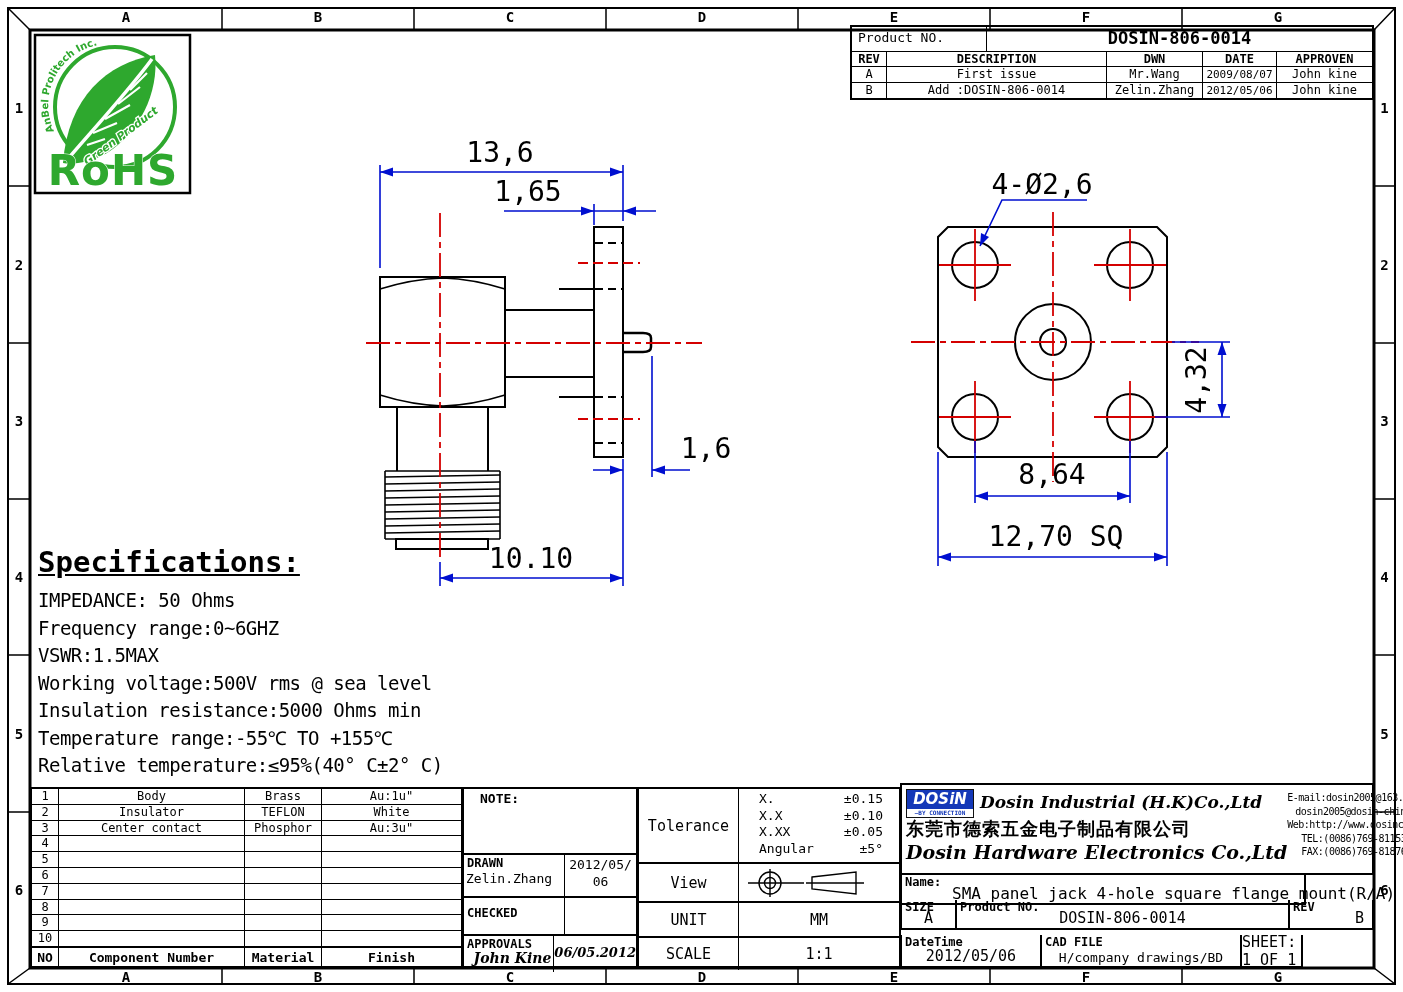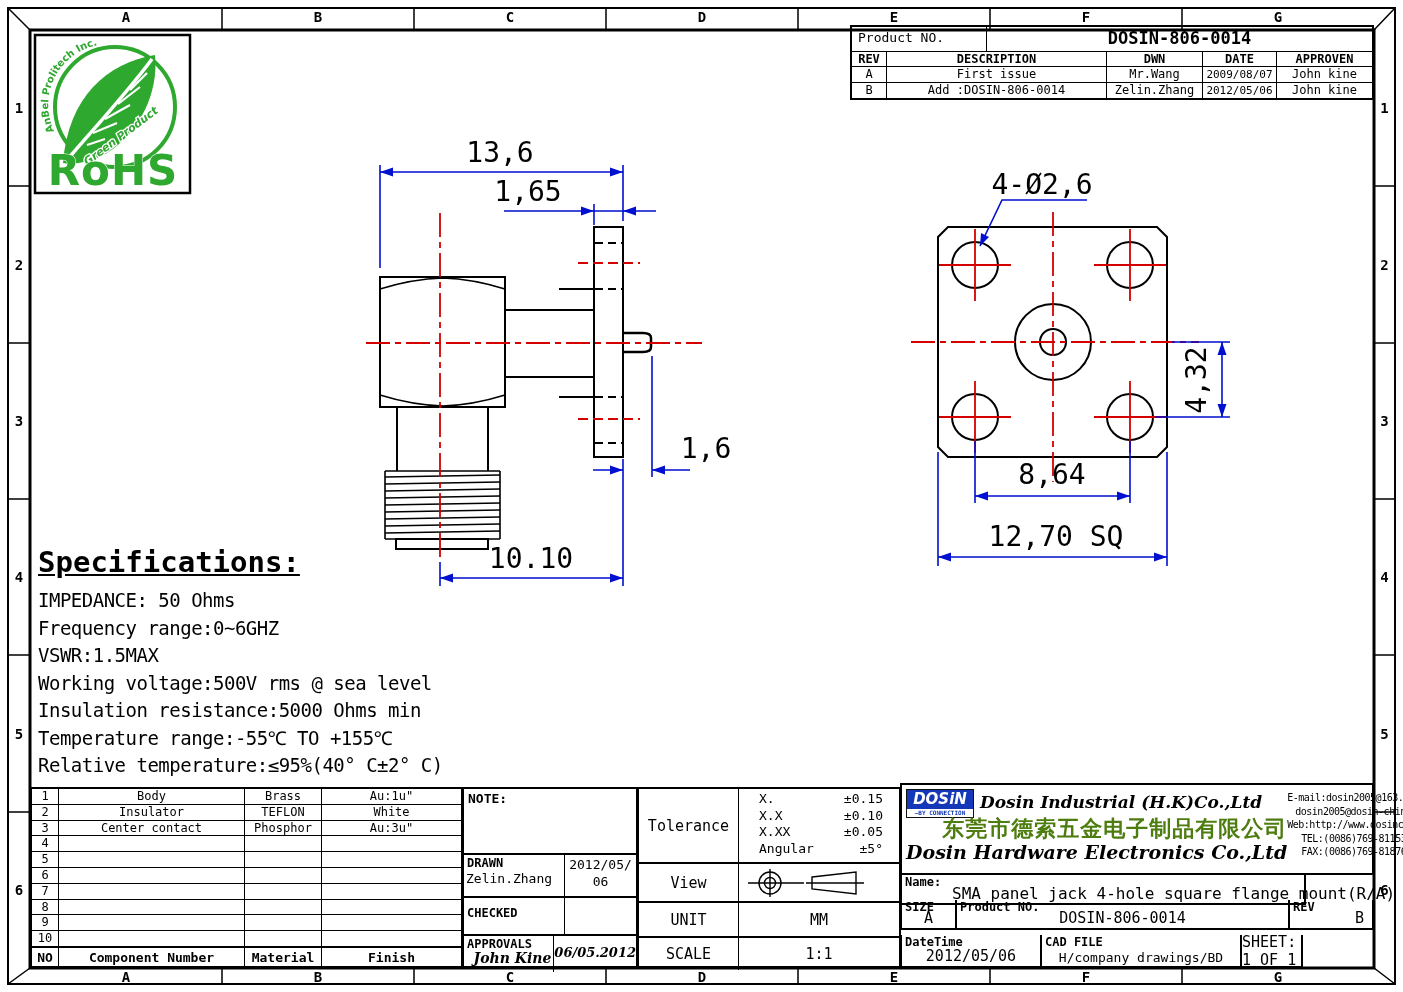--- a/index.html
+++ b/index.html
@@ -22,21 +22,21 @@
   .revgrid.hdr div{font-weight:bold;}
   
   .mat{left:30px;top:787px;width:433px;height:181px;border:2px solid #000;display:grid;
        grid-template-columns:27px 186px 77px 1fr;grid-template-rows:repeat(10,15.8px) 1fr;}
   .mat div{border-right:1px solid #000;border-bottom:1px solid #000;font-size:12px;line-height:15px;
            text-align:center;overflow:hidden;white-space:nowrap;}
   .mat div:nth-child(4n){border-right:none;}
   .mat .hd{border-bottom:none;border-top:1px solid #000;font-size:13px;line-height:19px;font-weight:bold;}
   
   .noteblk{left:462px;top:787px;width:176px;height:181px;border:2px solid #000;}
-  .noteblk .lab{font-size:13px;font-weight:bold;padding:2px 4px;}
+  .noteblk .lab{font-size:13px;font-weight:bold;padding:2px 16px;}
   .row2{display:flex;}
   .c-left{width:101px;border-right:1px solid #000;box-sizing:border-box;}
   .c-right{flex:1;text-align:center;}
   
   .tolblk{left:637px;top:787px;width:264px;height:181px;border:2px solid #000;}
   .tol-row{display:flex;border-bottom:2px solid #000;}
   .tol-lab{width:100px;border-right:1px solid #000;box-sizing:border-box;display:flex;align-items:center;justify-content:center;
            font-size:15px;}
   .tol-val{flex:1;display:flex;align-items:center;justify-content:center;font-size:15px;}
   .tline{display:flex;justify-content:space-between;padding:0 16px 0 20px;font-size:13px;line-height:16.5px;}
@@ -52,21 +52,21 @@
   .sval{position:absolute;left:0;right:0;bottom:1px;text-align:center;font-size:15px;white-space:nowrap;}
   
   .specs{left:38px;top:545px;width:500px;}
   .specs h2{font-family:"DejaVu Sans Mono",monospace;font-size:29px;margin:0 0 8px 0;font-weight:bold;
             text-decoration:underline;letter-spacing:0px;}
   .specs .ln{font-size:19px;line-height:27.5px;letter-spacing:-0.5px;white-space:nowrap;}
   .dosin-logo{width:66px;border:1px solid #111;margin-right:6px;}
   .dosin-top{background:#1438b8;color:#fff;font-weight:bold;font-style:italic;font-size:15px;
              text-align:center;height:19px;line-height:19px;font-family:"DejaVu Sans",sans-serif;}
   .dosin-sub{color:#1438b8;font-size:6px;text-align:center;line-height:8px;font-weight:bold;}
-  .cn{color:#4d7c0f;font-weight:bold;font-size:22px;letter-spacing:1px;line-height:22px;text-align:right;
+  .cn{color:#000000;font-weight:bold;font-size:18px;letter-spacing:1px;line-height:22px;text-align:left;
       font-family:"DejaVu Sans",sans-serif;}
 </style>
 </head>
 <body>
 
 <div id="sheet">
 
   <svg class="abs" style="left:0;top:0" width="1403" height="992" viewBox="0 0 1403 992">
 
     <g stroke="#000" fill="none">

